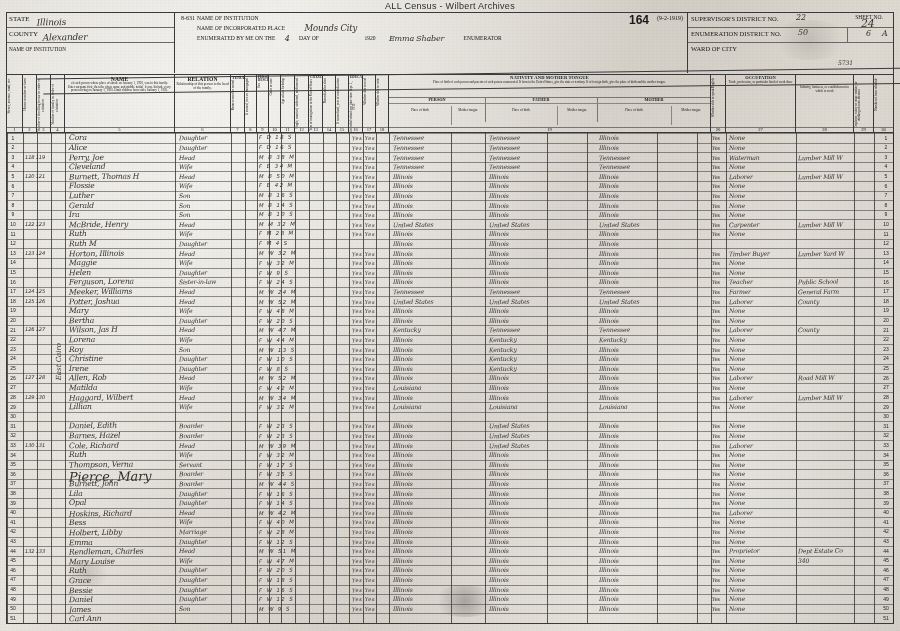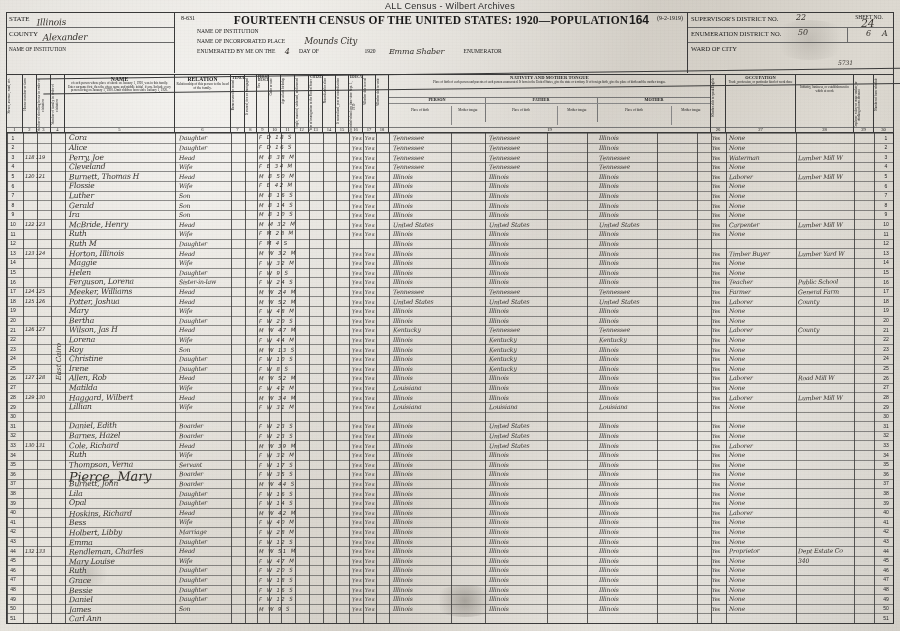--- a/index.html
+++ b/index.html
@@ -272,21 +272,20 @@
         </div>
         <div class="row" style="height:14px; border-bottom:none;">
           <span style="font-size:5.2px;">NAME OF INSTITUTION</span>
         </div>
       </div>
 
       <div class="hdr-mid">
         <div class="formno">8-631</div>
         <div class="sheetnote">(9-2-1919)</div>
         <div class="pageno">164</div>
-        <div class="title-main" style="margin-top:1px;">FOURTEENTH CENSUS OF THE UNITED STATES: 1920—POPULATION</div>
         <div class="title-line" style="margin-top:2px; text-align:left; padding-left:22px; font-size:5.6px;">
           <span>NAME OF INSTITUTION</span>
         </div>
         <div class="title-line" style="margin-top:1px; text-align:left; padding-left:22px; font-size:5.6px;">
           <span>NAME OF INCORPORATED PLACE</span>
           <span class="hw" style="position:relative; left:6px; top:1px; font-size:8.5px;margin-left:12px;">Mounds City</span>
         </div>
         <div class="title-line" style="margin-top:1px; text-align:left; padding-left:22px; font-size:5.6px;">
           <span>ENUMERATED BY ME ON THE</span>
           <span class="hw" style="position:relative; left:8px; top:1px; font-size:8px;">4</span>

